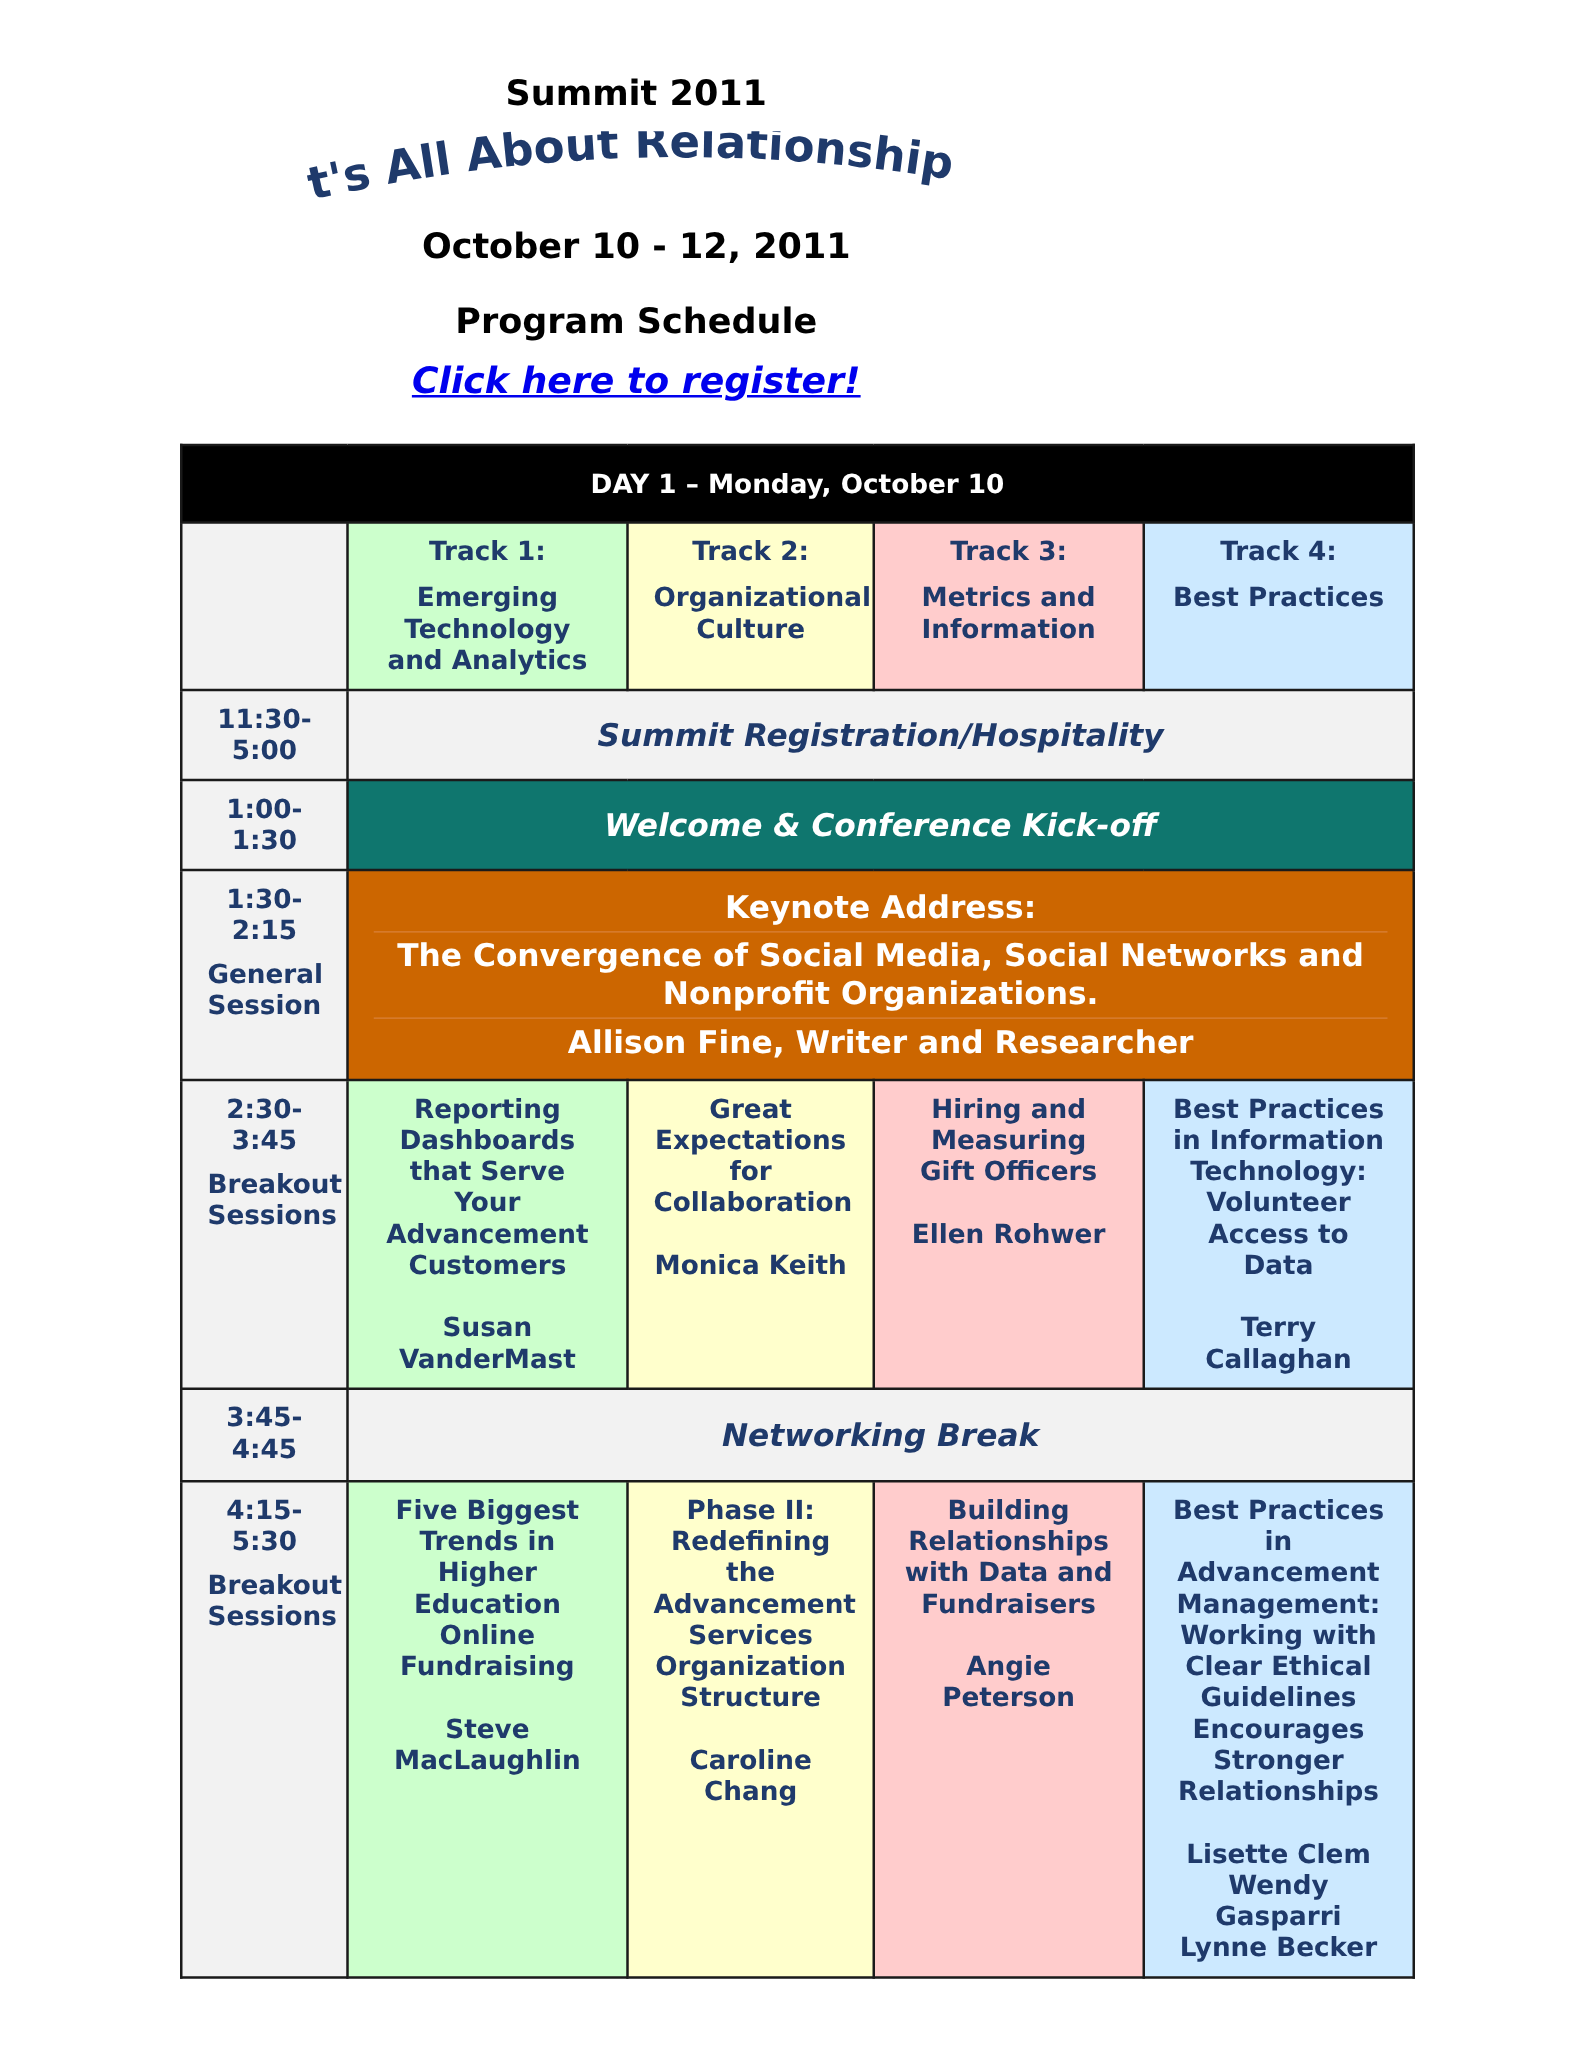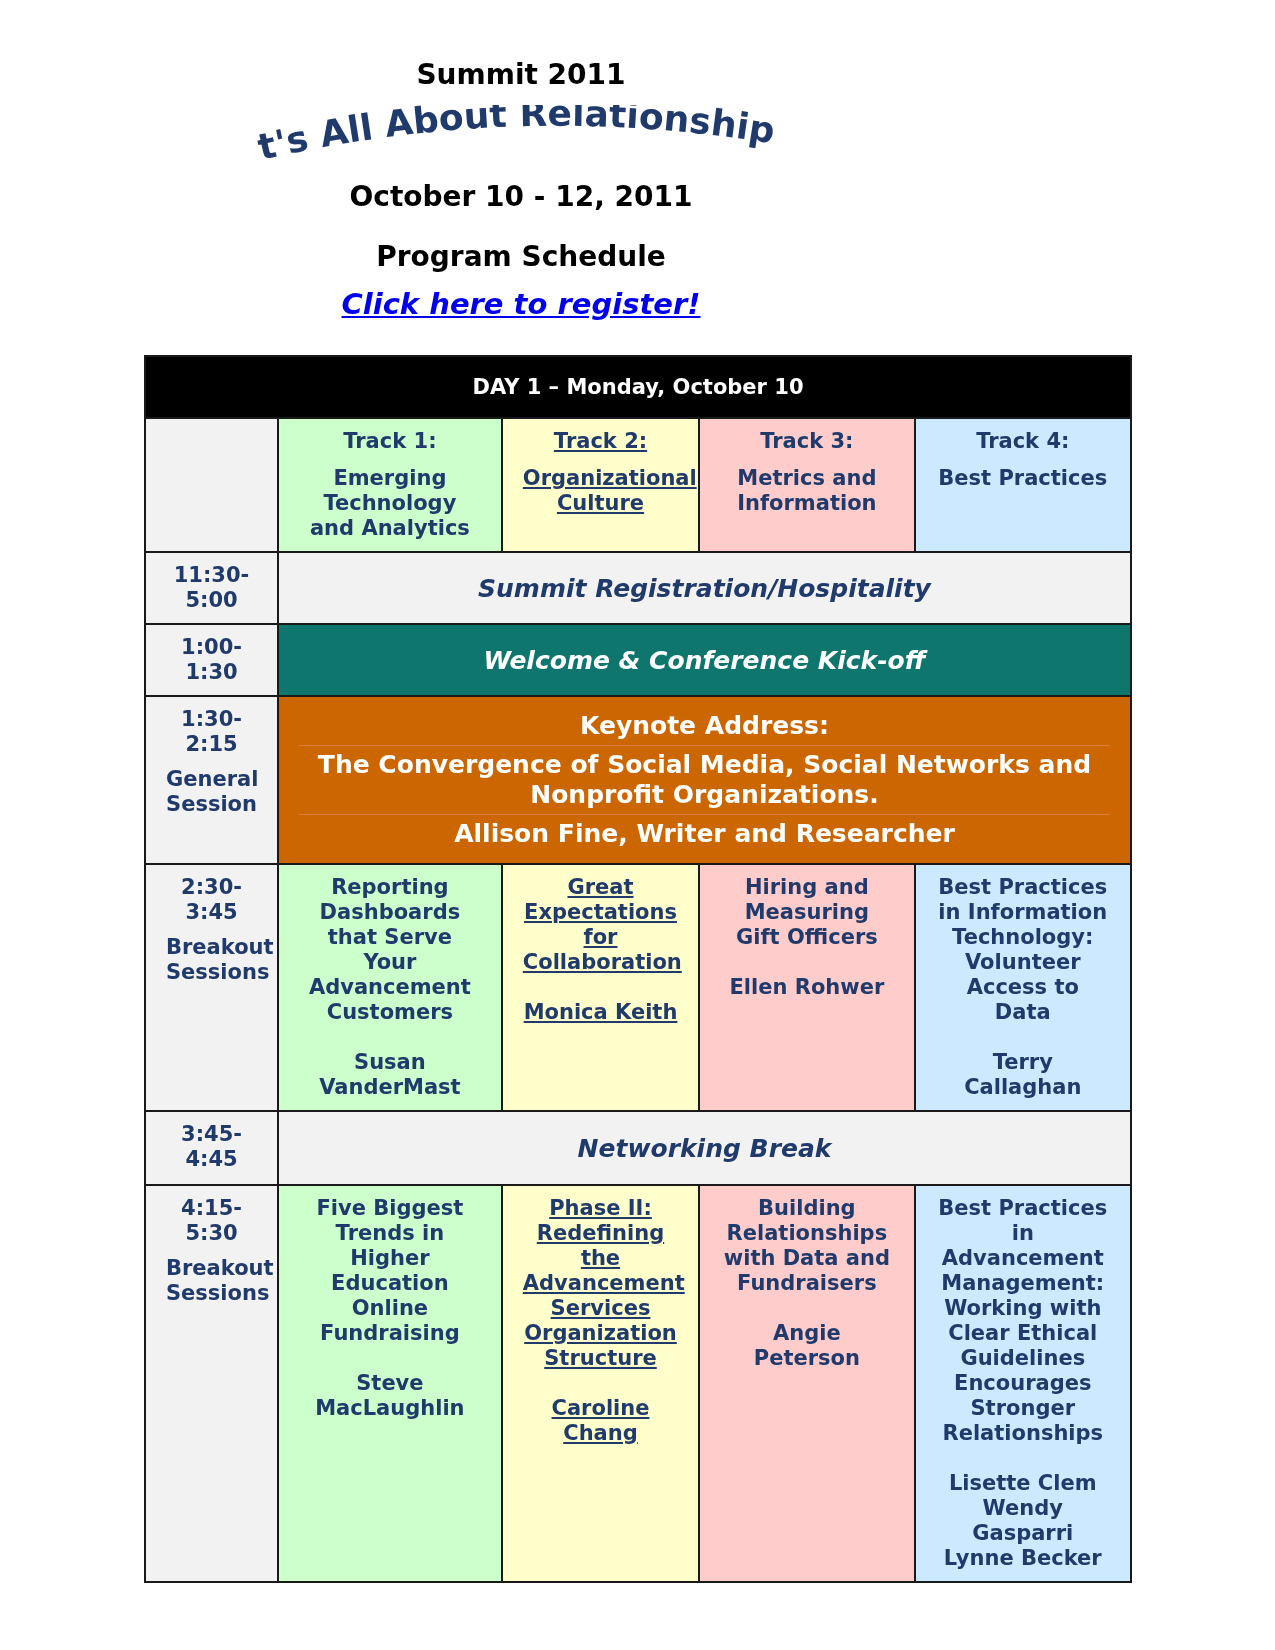--- a/index.html
+++ b/index.html
@@ -1,17 +1,17 @@
 <!DOCTYPE html>
 <html><head>
 <meta charset="utf-8">
 <style>
   html, body { margin: 0; padding: 0; background: #ffffff; }
   body { width: 1275px; height: 1650px; position: relative; font-family: "DejaVu Sans", sans-serif; }
-  .header { position: absolute; left: 0; width: 1018px; text-align: center; font-weight: bold; color: #000; margin-left: 12px; }
+  .header { position: absolute; left: 0; width: 1018px; text-align: center; font-weight: bold; color: #000; }
   .h-summit { top: 58px; font-size: 28px; }
   .h-banner { top: 105px; height: 70px; }
   .h-banner svg { display: block; margin: 0 auto; }
   .h-dates { top: 180px; font-size: 28px; }
   .h-program { top: 240px; font-size: 28px; }
   .h-register { top: 287px; font-size: 29px; font-style: italic; }
   .h-register a { color: #0000ee; text-decoration: underline; }
 
   table.sched {
     position: absolute; left: 144px; top: 355px; width: 988px;
@@ -19,21 +19,21 @@
   }
   table.sched td {
     border: 2px solid #1a1a1a; vertical-align: top; text-align: center;
     font-weight: bold; font-size: 21px; line-height: 25px; padding: 10px 20px;
     color: #1f3a6b;
   }
   .dayhead td { background: #000; color: #fff !important; height: 40px; font-size: 21px; vertical-align: middle !important; padding: 10px !important; }
   .time { background: #f2f2f2; color: #1f3a6b; }
   .time .lbl { margin-top: 10px; display: block; }
   .t1 { background: #ccffcc; }
-  .t2 { background: #ffffcc; text-decoration: underline; }
+  .t2 { background: #ffffcc; }
   .t3 { background: #ffcccc; }
   .t4 { background: #cce9ff; }
   .track-title { display: block; margin-bottom: 12px; }
   .span-gray { background: #f2f2f2; vertical-align: middle !important; font-style: italic; font-size: 25px !important; color: #1f3a6b; }
   .span-blue { background: #0f766e; vertical-align: middle !important; font-style: italic; font-size: 25px !important; color: #fff !important; }
   .span-orange { background: #cc6600; color: #fff !important; font-size: 25px !important; line-height: 30px !important; }
   .span-orange .kline { display: block; padding: 4px 0; border-bottom: 1px solid #d9813a; }
   .span-orange .kline:last-child { border-bottom: none; }
   .sess { color: #0f2a5e; }
   .sess .speaker { display: block; margin-top: 25px; }

